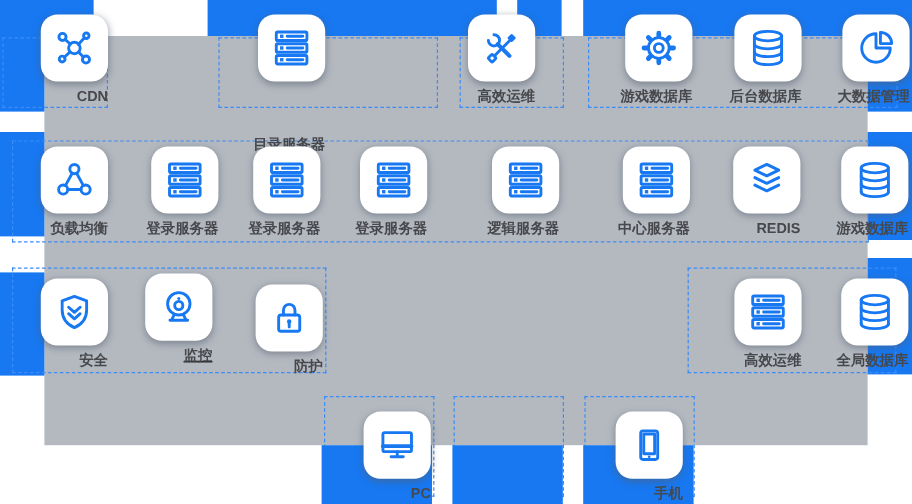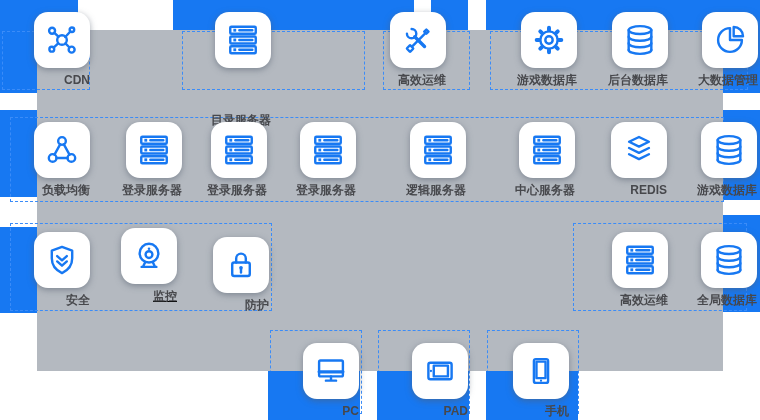--- a/index.html
+++ b/index.html
@@ -300,28 +300,20 @@
   </div>
 
   <div class="node" style="left:269px;top:343px;">
     <div class="sq">
         <svg class="ic">
           <use href="#sym-pc"></use>
         </svg>
       </div>
     <div class="lbl">PC</div>
   </div>
-  <div class="node" style="left:378px;top:343px;">
-    <div class="sq">
-        <svg class="ic">
-          <use href="#sym-pad"></use>
-        </svg>
-      </div>
-    <div class="lbl">PAD</div>
-  </div>
   <div class="node" style="left:479px;top:343px;">
     <div class="sq">
         <svg class="ic">
           <use href="#sym-phone"></use>
         </svg>
       </div>
     <div class="lbl">手机</div>
   </div>
 
 </div>

